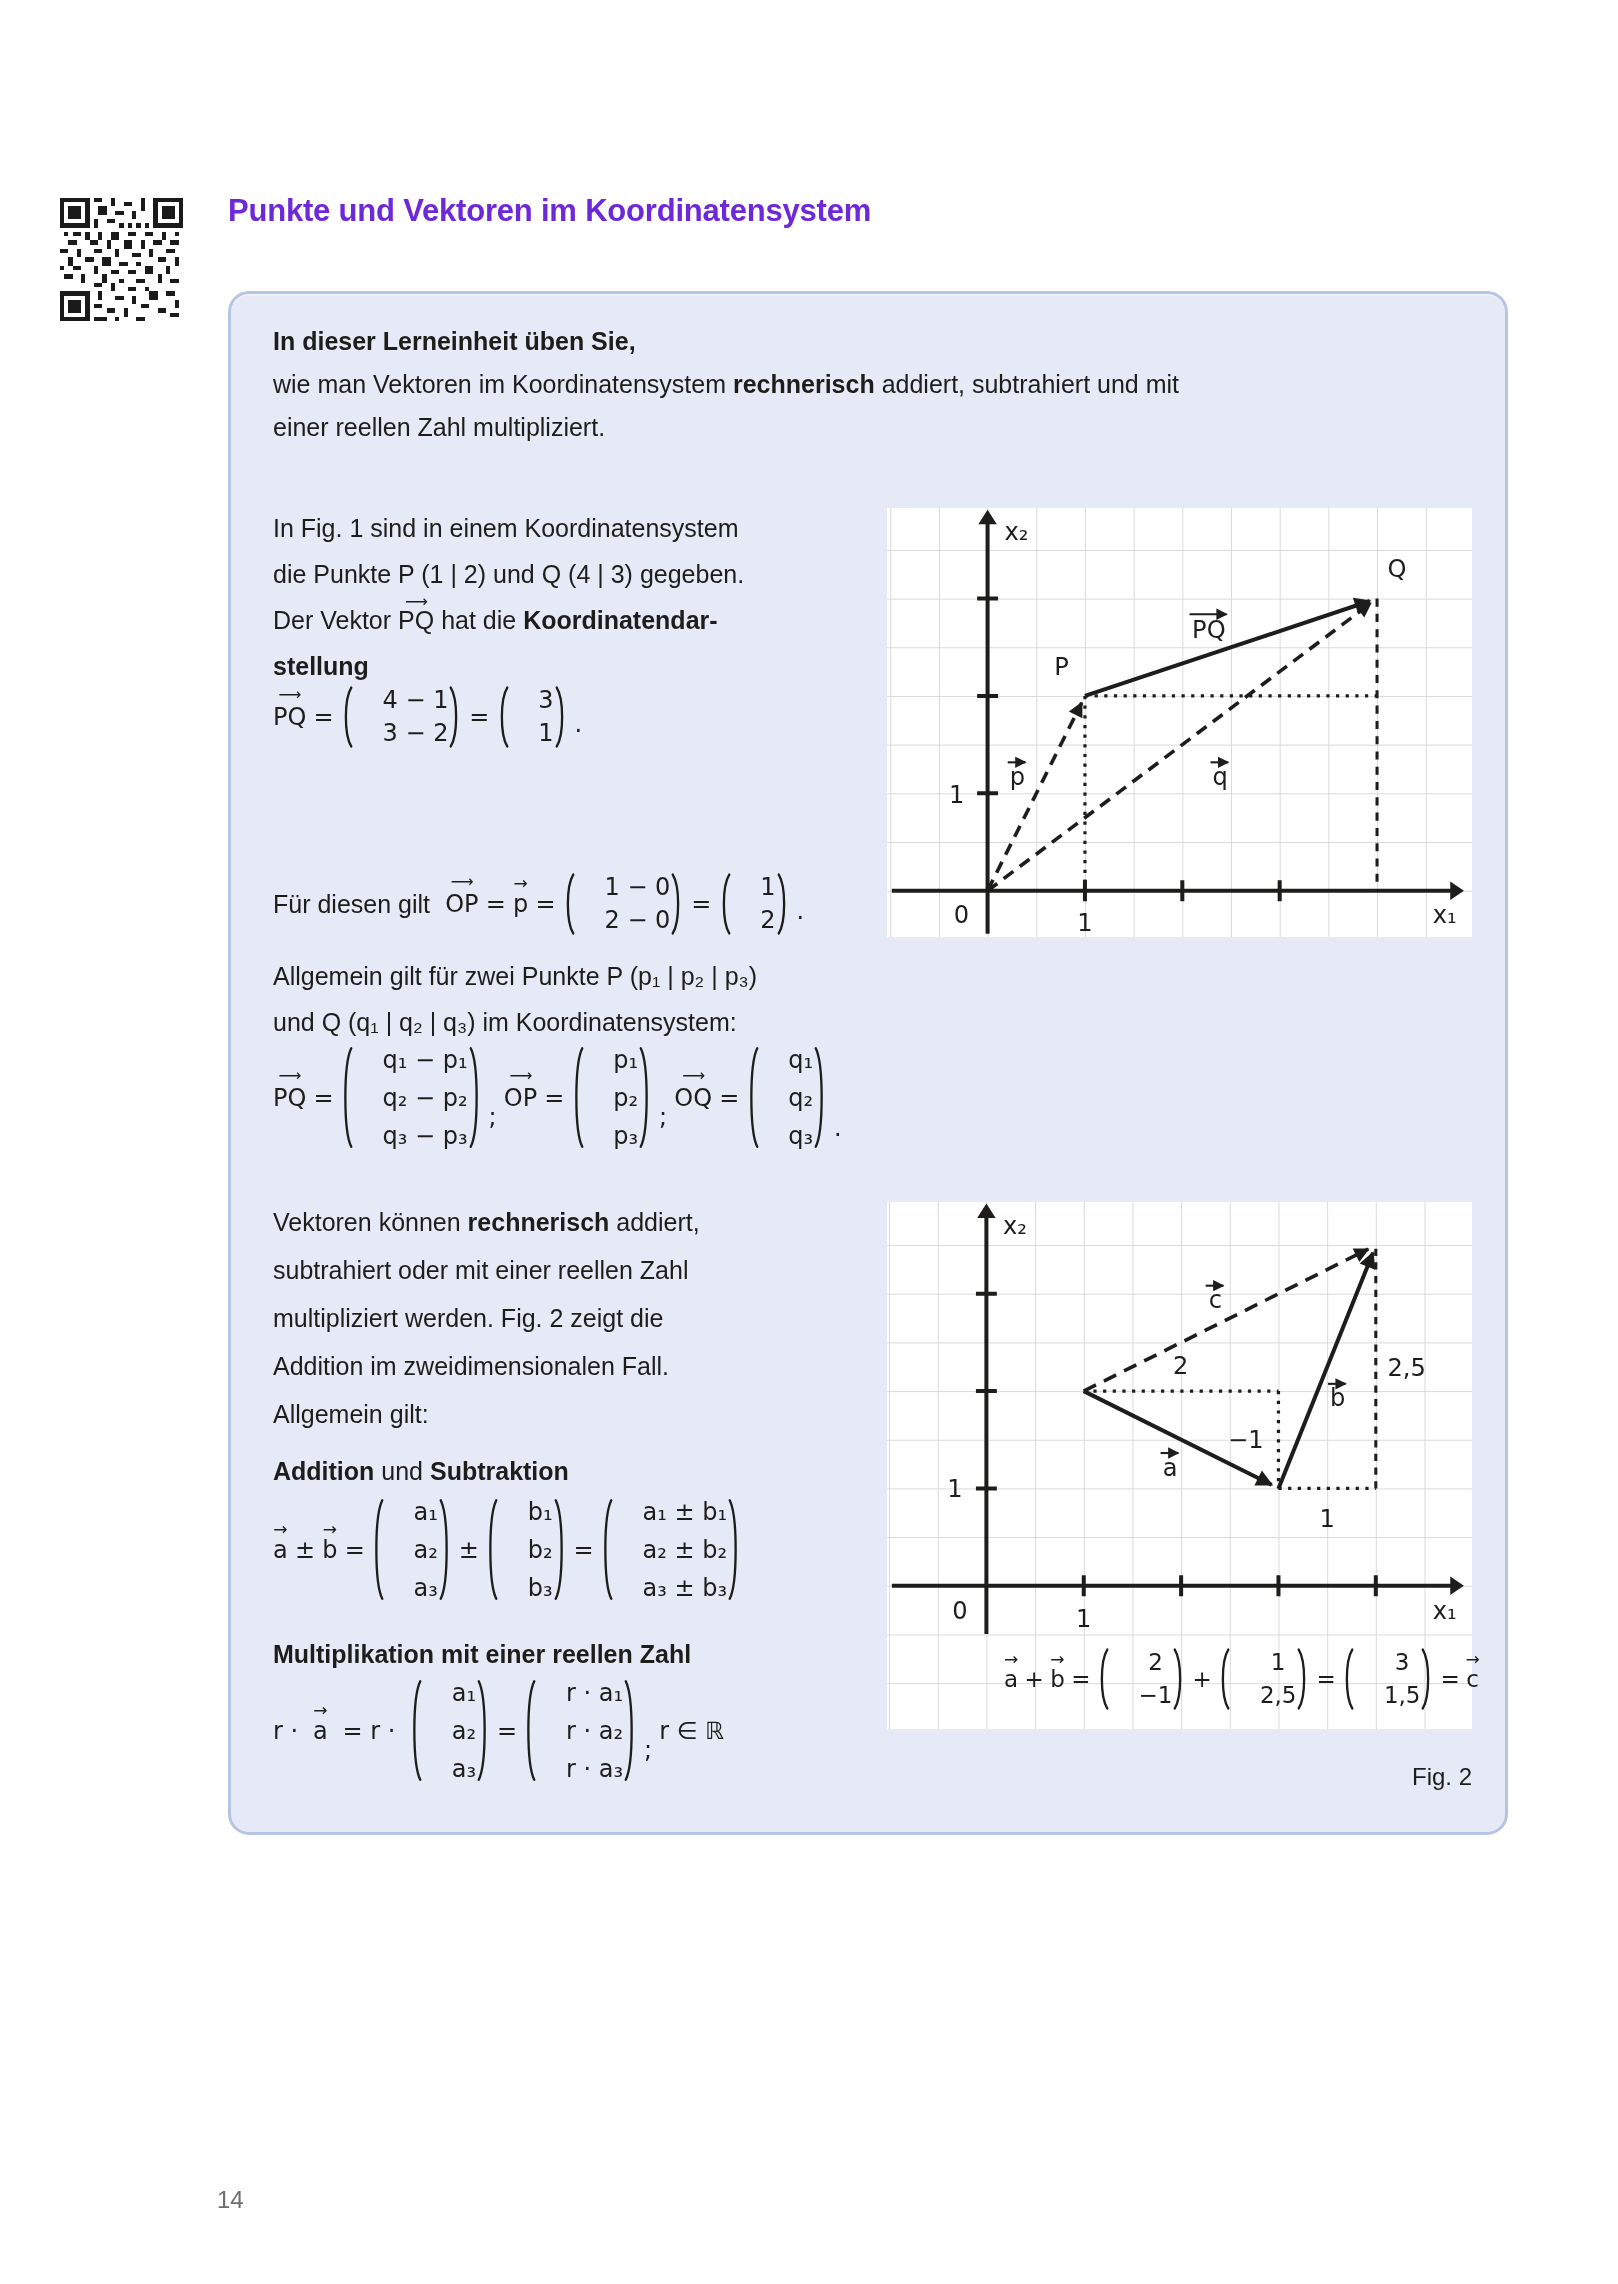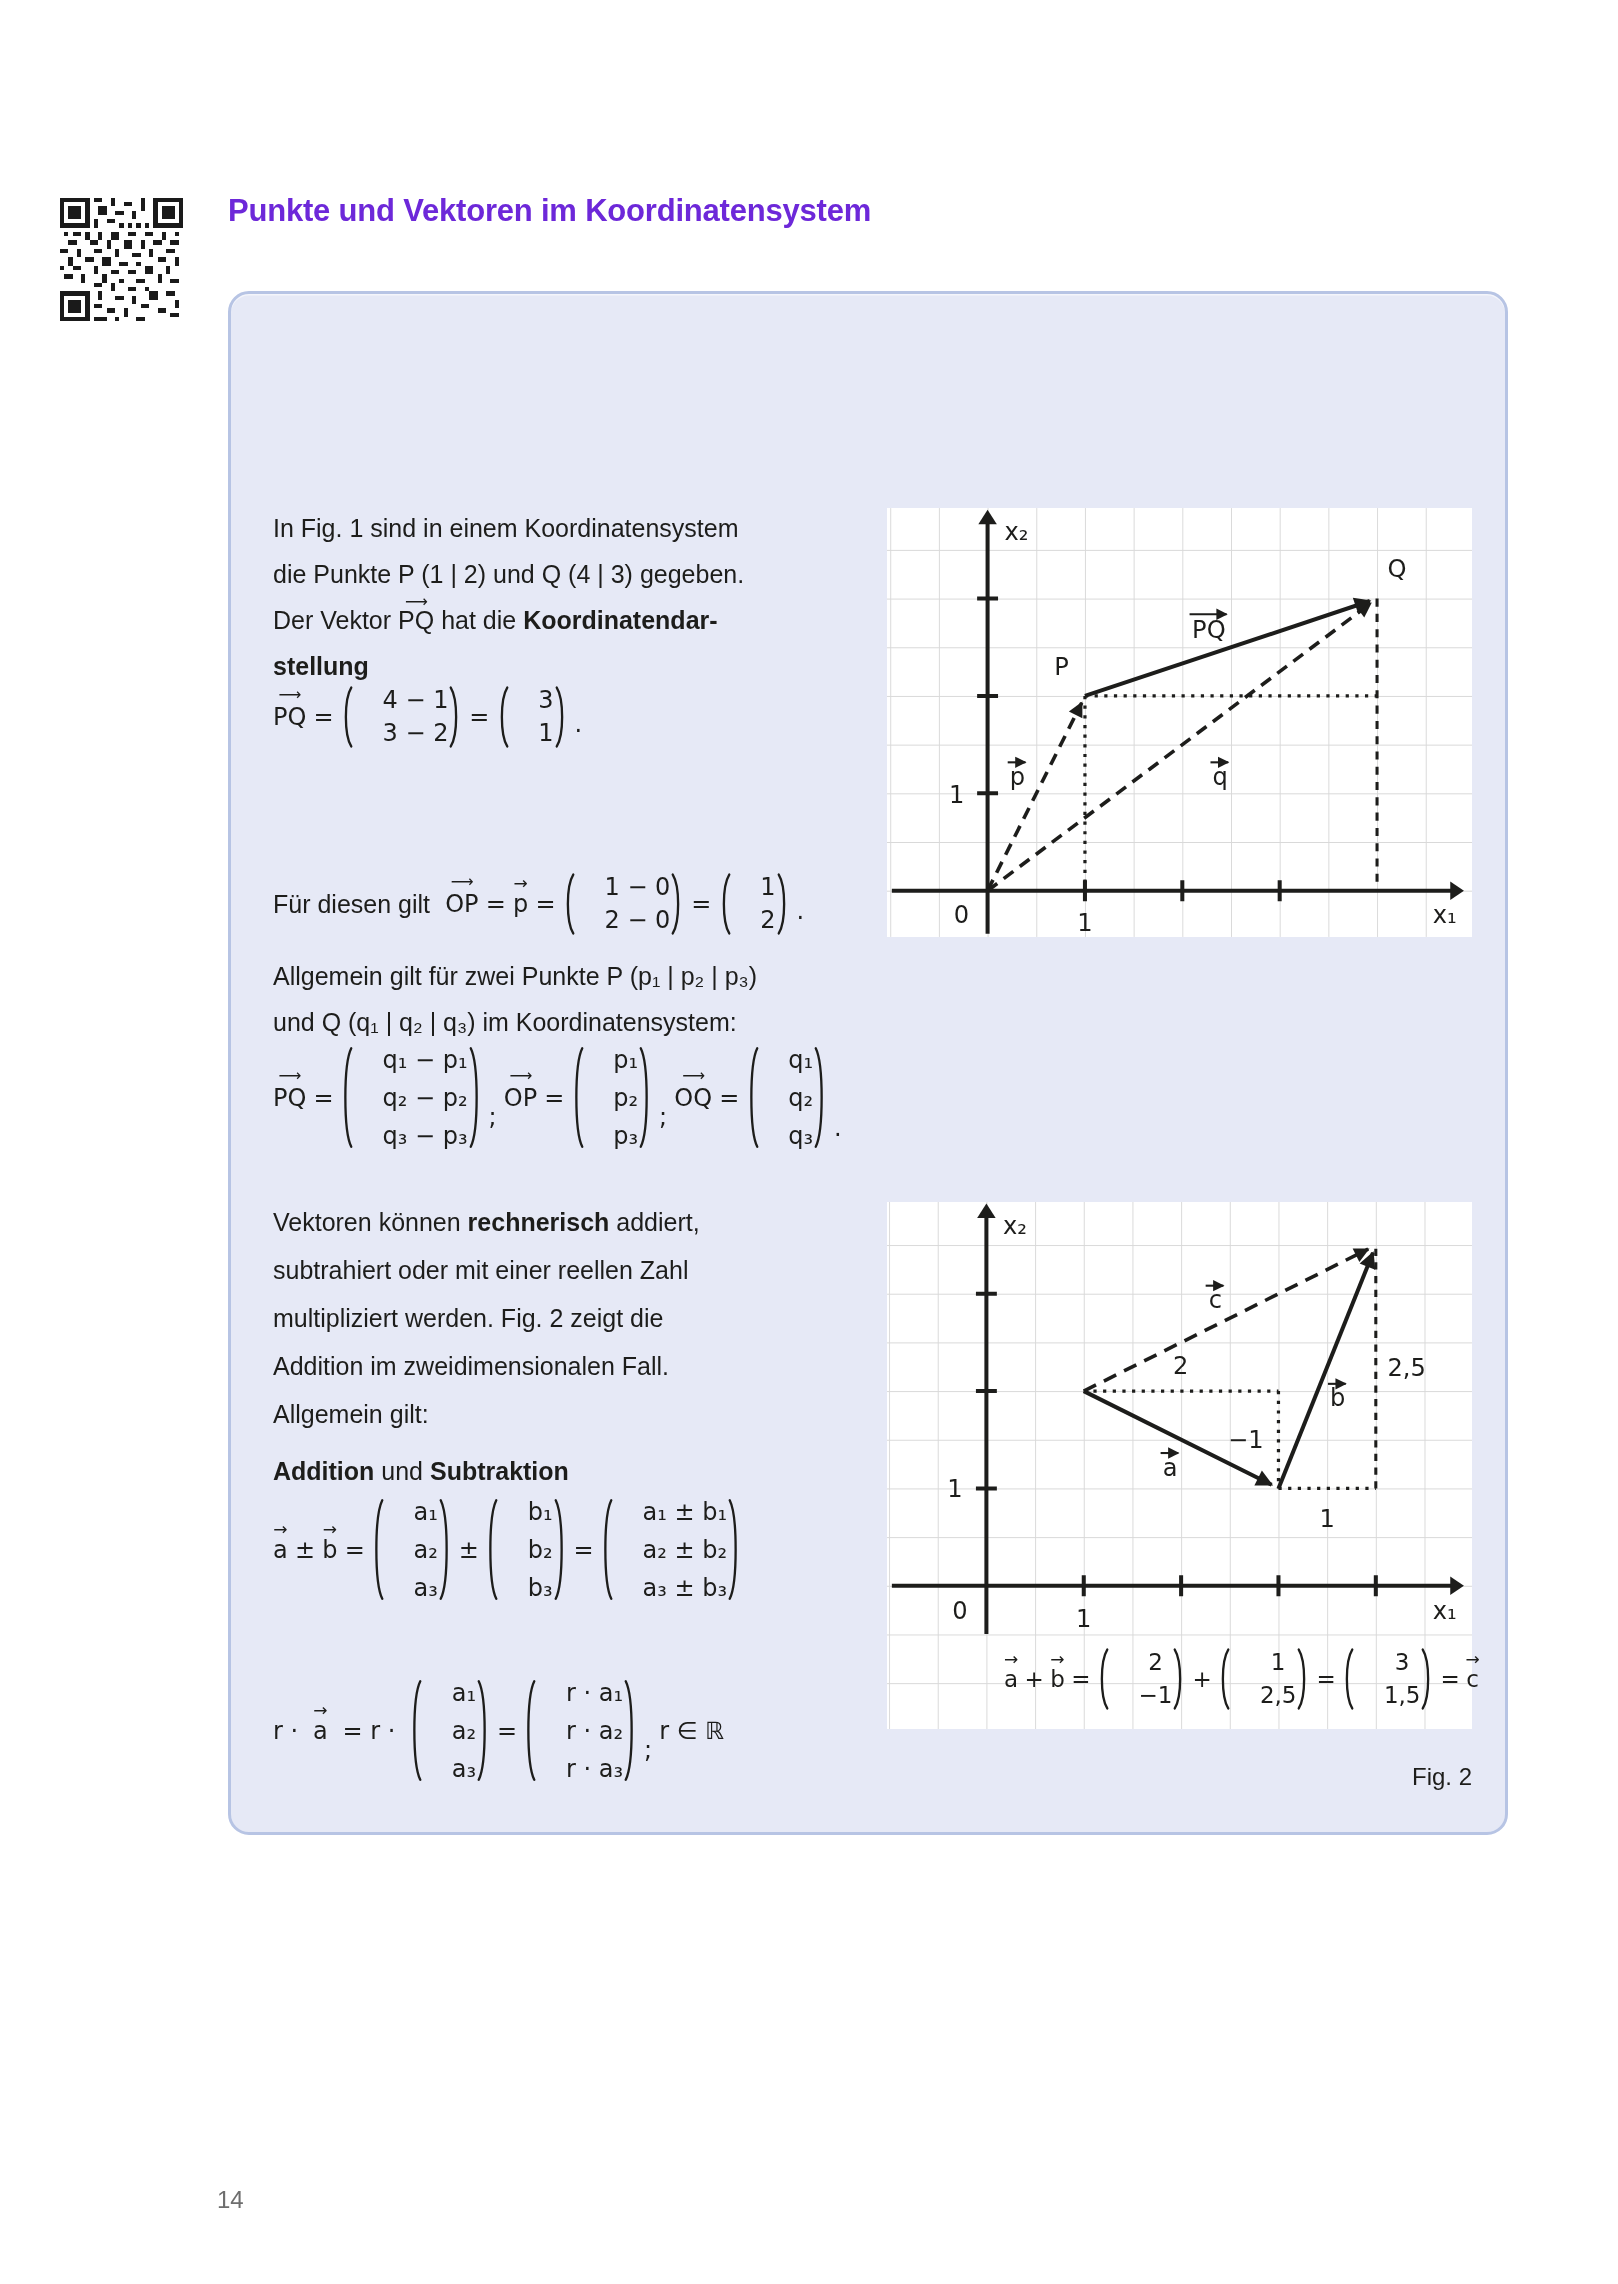--- a/index.html
+++ b/index.html
@@ -182,20 +182,25 @@
     <rect x="23" y="1" width="5" height="5" fill="#fff"></rect>
       <rect x="24" y="2" width="3" height="3" fill="#1a1a1a"></rect>
     <rect x="1" y="23" width="5" height="5" fill="#fff"></rect>
       <rect x="2" y="24" width="3" height="3" fill="#1a1a1a"></rect>
   </svg>
 
   <h1 class="title">Punkte und Vektoren im Koordinatensystem</h1>
 
   <section class="panel"></section>
 
+  <div class="tb" id="intro">
+    <span class="b">In dieser Lerneinheit üben Sie,</span><br>
+    <span>wie man Vektoren im Koordinatensystem </span><span class="b">rechnerisch</span><span> addiert, subtrahiert und mit</span><br>
+    <span>einer reellen Zahl multipliziert.</span>
+  </div>
 
   <div class="tb" id="p1">
     <span>In Fig. 1 sind in einem Koordinatensystem</span><br>
     <span>die Punkte P (1 | 2) und Q (4 | 3) gegeben.</span><br>
     <span>Der Vektor </span><span class="v v2">PQ</span><span> hat die </span><span class="b">Koordinatendar-</span><br>
     <span class="b">stellung</span>
   </div>
 
   <div class="fx" id="f1">
     <span class="v v2">PQ</span>
@@ -336,20 +341,23 @@
       <svg class="par3" viewBox="0 0 20 150">
           <use href="#pl3"></use>
         </svg>
       <span class="mcol mcol3"><span>a₁ ± b₁</span><span>a₂ ± b₂</span><span>a₃ ± b₃</span></span>
       <svg class="par3" viewBox="0 0 20 150">
           <use href="#pr3"></use>
         </svg>
     </span>
   </div>
 
+  <div class="tb" id="h2">
+    <span class="b">Multiplikation mit einer reellen Zahl</span>
+  </div>
 
   <div class="fx" id="f5">
     <span>r · </span>
     <span class="v v1">a</span>
     <span> = r · </span>
     <span class="mat">
       <svg class="par3" viewBox="0 0 20 150">
           <use href="#pl3"></use>
         </svg>
       <span class="mcol mcol3"><span>a₁</span><span>a₂</span><span>a₃</span></span>

